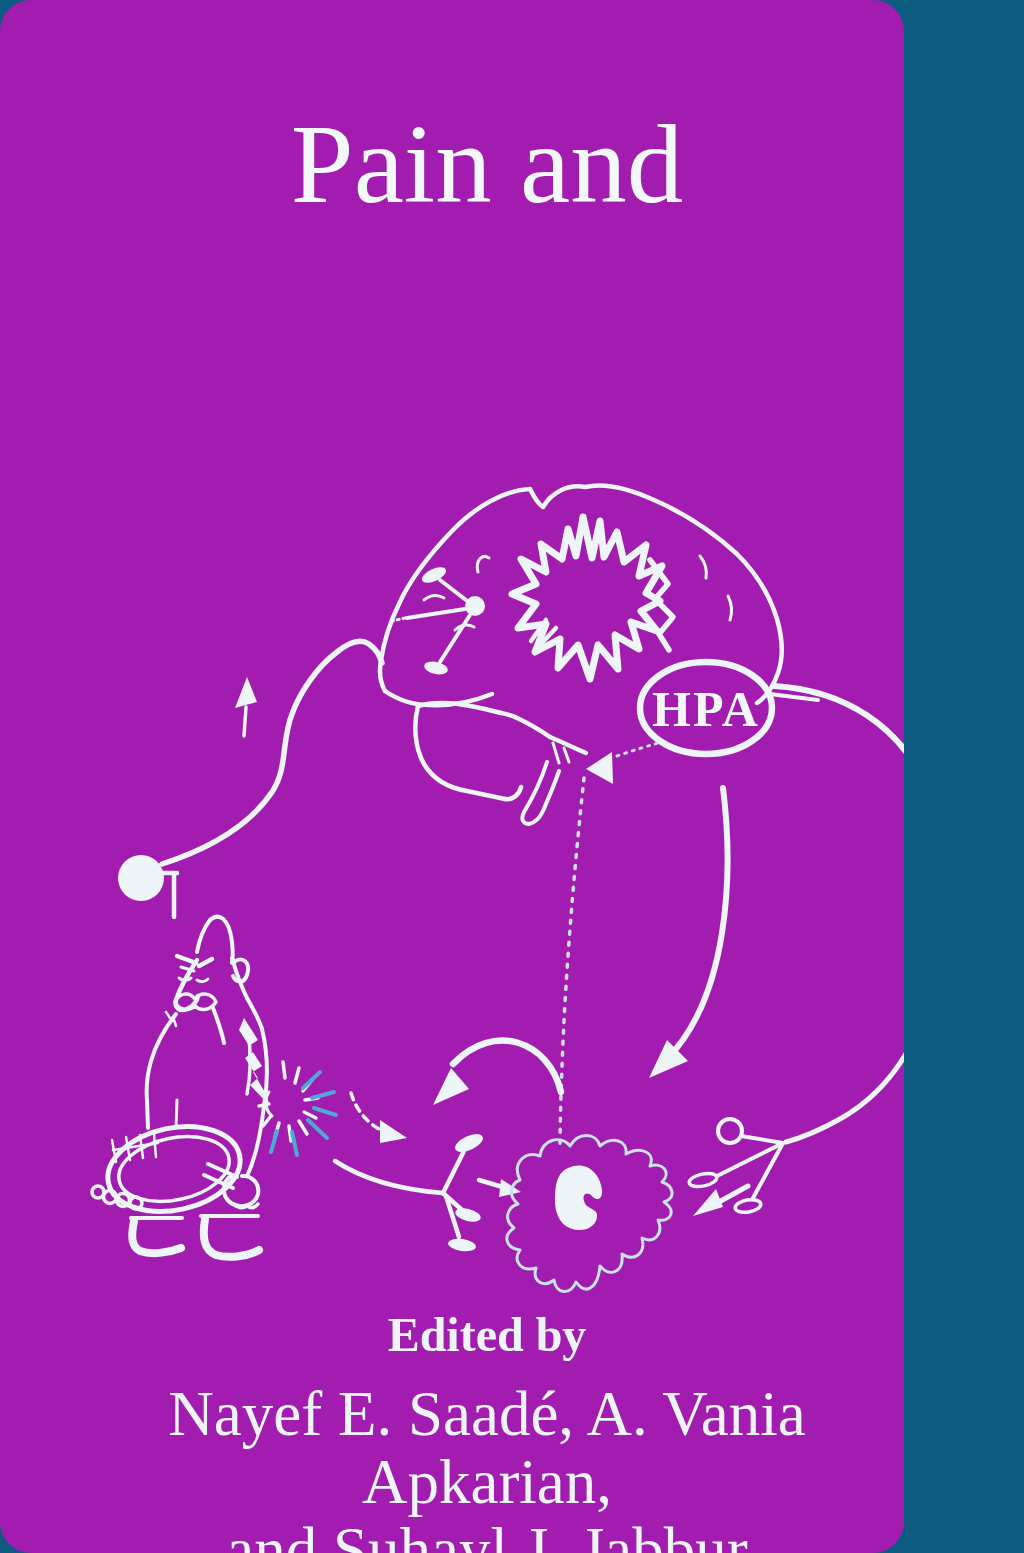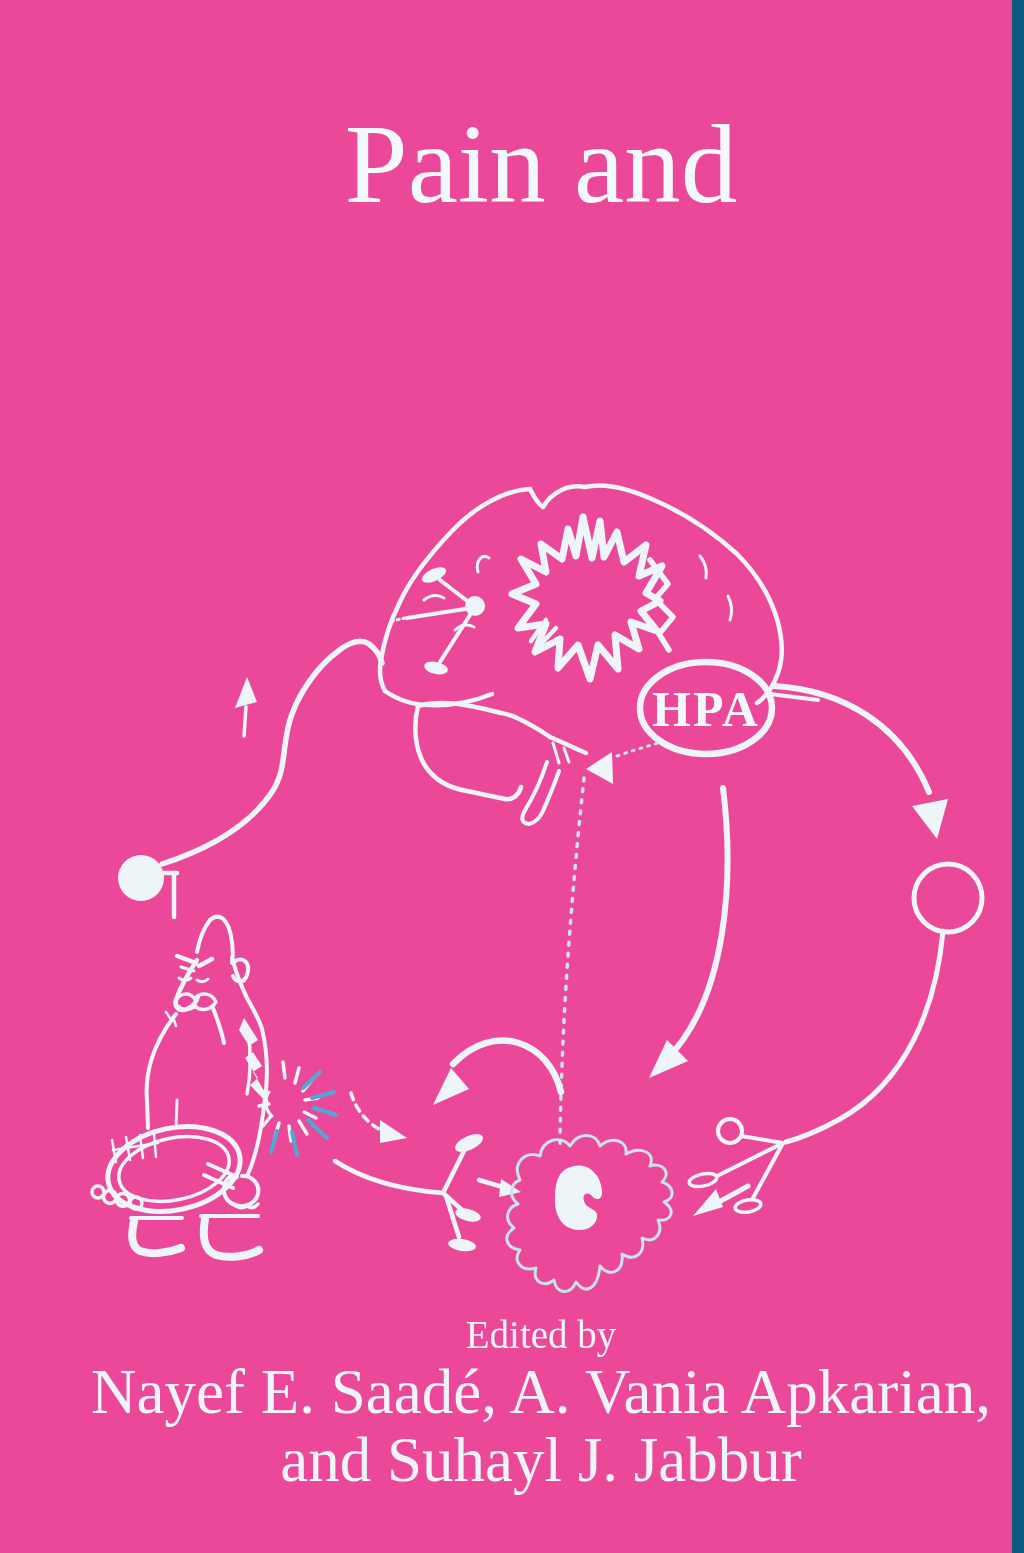--- a/index.html
+++ b/index.html
@@ -1,39 +1,40 @@
 <!DOCTYPE html>
 <html><head>
 <meta charset="utf-8">
 <style>
   html,body{margin:0;padding:0;background:#0d5a80;}
   .cover{
     position:relative;
-    width:1012px;height:1553px;
-    background:#ec4899;
+    width:904px;height:1553px;
+    background:#a21caf;
     overflow:hidden;
     font-family:"Liberation Serif","DejaVu Serif",serif;
+    border-radius:31px;
   }
   .art{position:absolute;inset:0;width:1024px;height:1553px;}
   .art path,.art ellipse,.art circle,.art line,.art polyline{
     fill:none;stroke:#eef5f9;stroke-linecap:round;stroke-linejoin:round;
   }
   .art .fill{fill:#eef5f9;stroke:none;}
   .art .soft{stroke:#c9e2ee;}
   .art .ray{stroke:#4fa8d8;}
   .title-block{
     position:absolute;top:104px;left:70px;right:0;
     text-align:center;color:#f3f8fb;
     font-size:113px;line-height:120px;font-weight:400;
   }
   .editors-block{
     position:absolute;top:1312px;left:70px;right:0;
     text-align:center;color:#eef5f9;
   }
-  .edited-by{font-size:39px;line-height:46px;}
+  .edited-by{font-size:48px;line-height:46px;margin-bottom:22px;font-weight:bold;}
   .editor-line{font-size:63px;line-height:68px;}
   .hpa-text{
     font-family:"Liberation Serif","DejaVu Serif",serif;
     font-weight:bold;font-size:50px;letter-spacing:2px;
     fill:#f3f8fb;stroke:none;
   }
 </style>
 </head>
 <body>
 

